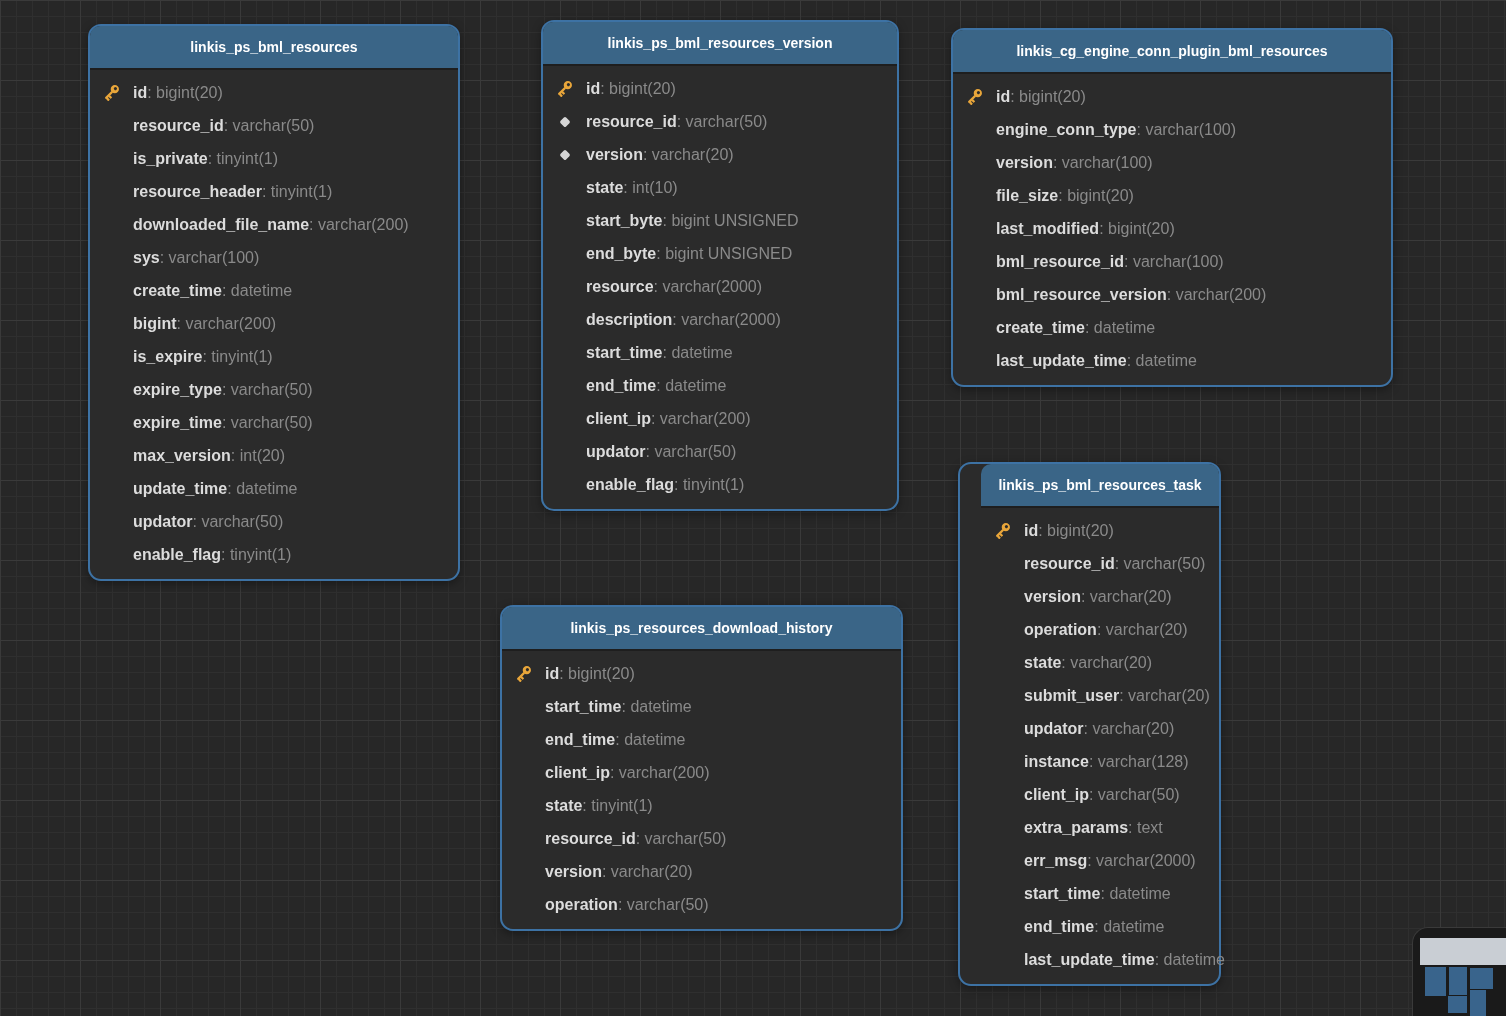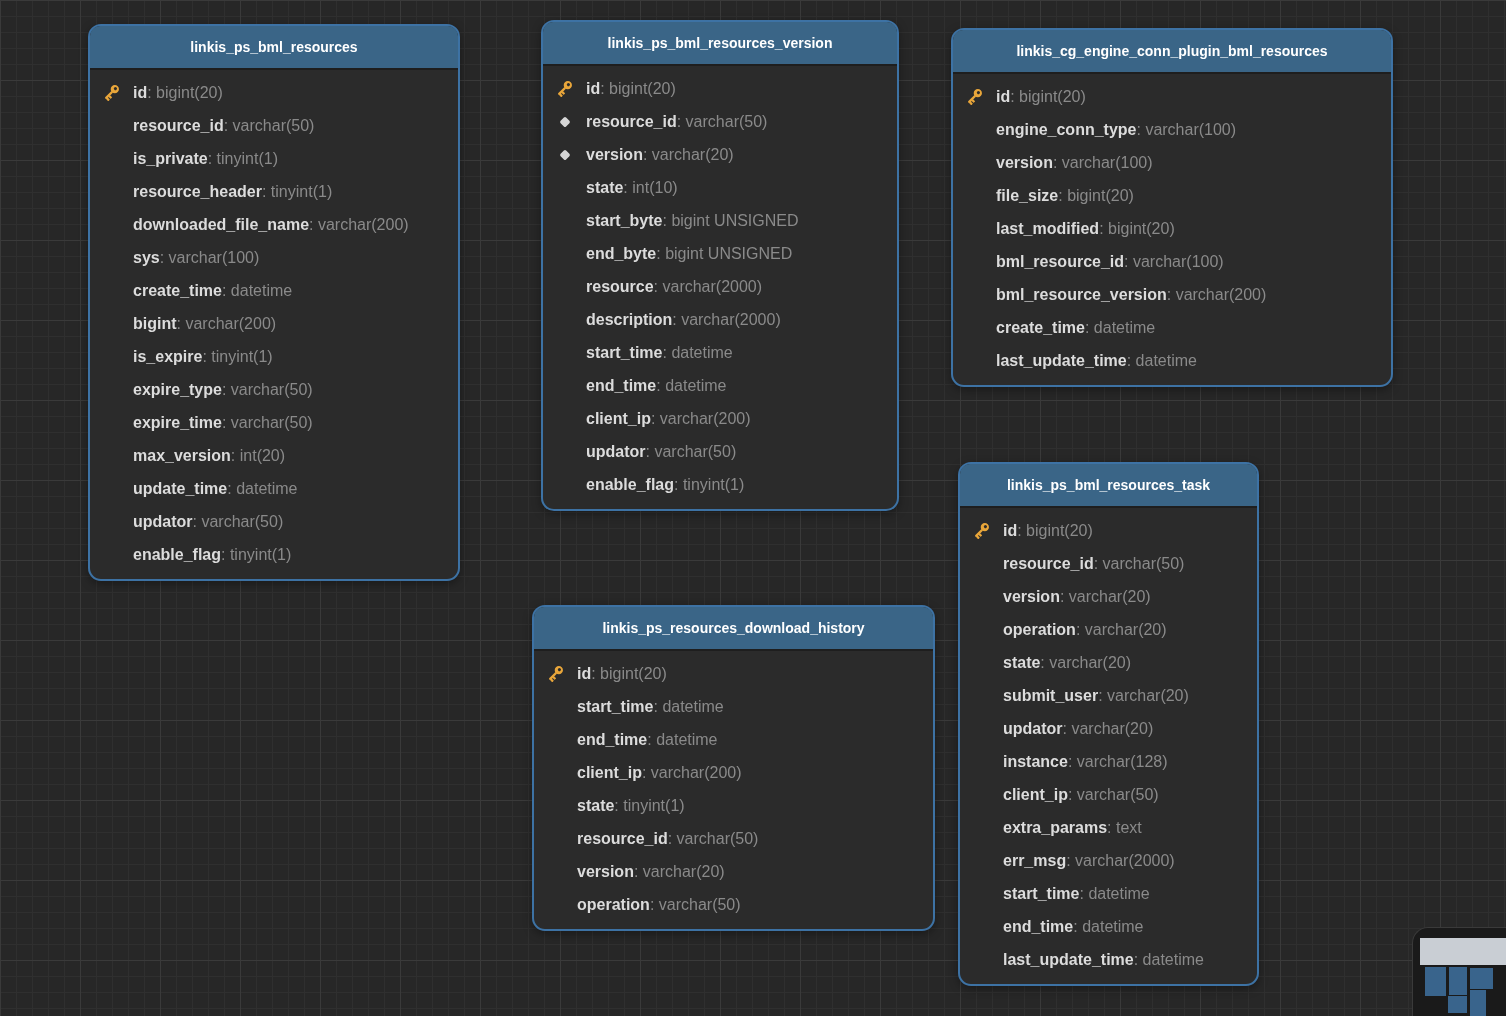--- a/index.html
+++ b/index.html
@@ -340,21 +340,21 @@
           <span class="field-name">create_time</span>
           <span class="field-type">: datetime</span>
         </div>
         <div class="field-row">
           <span class="field-icon"></span>
           <span class="field-name">last_update_time</span>
           <span class="field-type">: datetime</span>
         </div>
       </div>
     </div>
-    <div class="table-node" style="left: 500px; top: 605px; width: 403px; margin-left: 32px;">
+    <div class="table-node" style="left: 500px; top: 605px; width: 403px;">
       <div class="table-header">linkis_ps_resources_download_history</div>
       <div class="table-body">
         <div class="field-row">
           <span class="field-icon">
             <svg class="key-svg" width="22" height="22" viewBox="0 0 24 24">
               <g transform="rotate(45 12 12)" fill="#e9a63a">
                 <circle cx="12" cy="6.1" r="4.5"></circle>
                 <circle cx="12" cy="5.2" r="1.7" fill="#2b2b2b"></circle>
                 <rect x="10.7" y="9.6" width="2.6" height="11" rx="1.2"></rect>
                 <rect x="12.7" y="14.4" width="3.6" height="2.5" rx="0.6"></rect>
@@ -395,21 +395,21 @@
           <span class="field-name">version</span>
           <span class="field-type">: varchar(20)</span>
         </div>
         <div class="field-row">
           <span class="field-icon"></span>
           <span class="field-name">operation</span>
           <span class="field-type">: varchar(50)</span>
         </div>
       </div>
     </div>
-    <div class="table-node" style="left: 958px; top: 462px; width: 301px;">
+    <div class="table-node" style="left: 958px; top: 462px; width: 263px; padding-left: 21px;">
       <div class="table-header">linkis_ps_bml_resources_task</div>
       <div class="table-body">
         <div class="field-row">
           <span class="field-icon">
             <svg class="key-svg" width="22" height="22" viewBox="0 0 24 24">
               <g transform="rotate(45 12 12)" fill="#e9a63a">
                 <circle cx="12" cy="6.1" r="4.5"></circle>
                 <circle cx="12" cy="5.2" r="1.7" fill="#2b2b2b"></circle>
                 <rect x="10.7" y="9.6" width="2.6" height="11" rx="1.2"></rect>
                 <rect x="12.7" y="14.4" width="3.6" height="2.5" rx="0.6"></rect>

